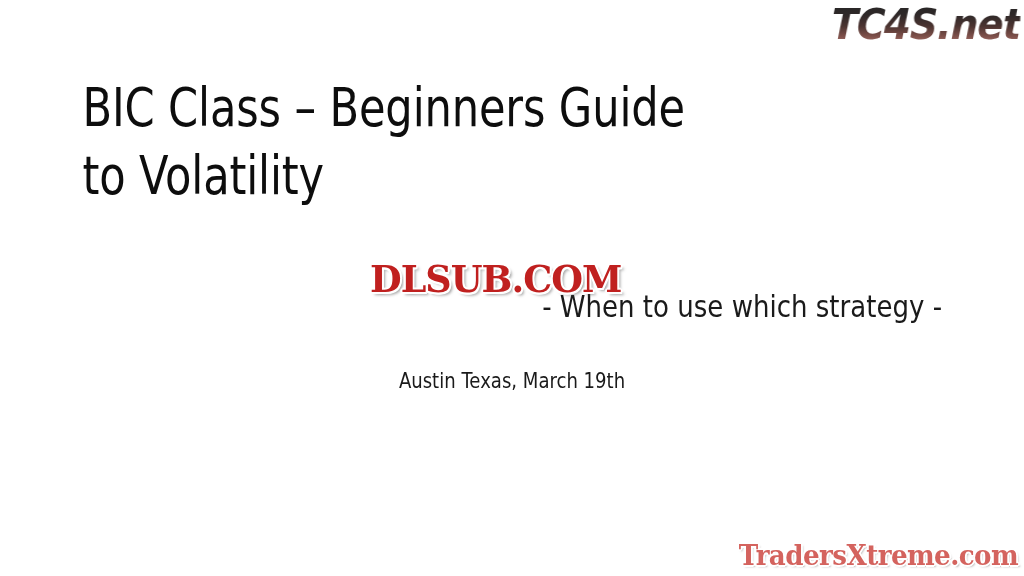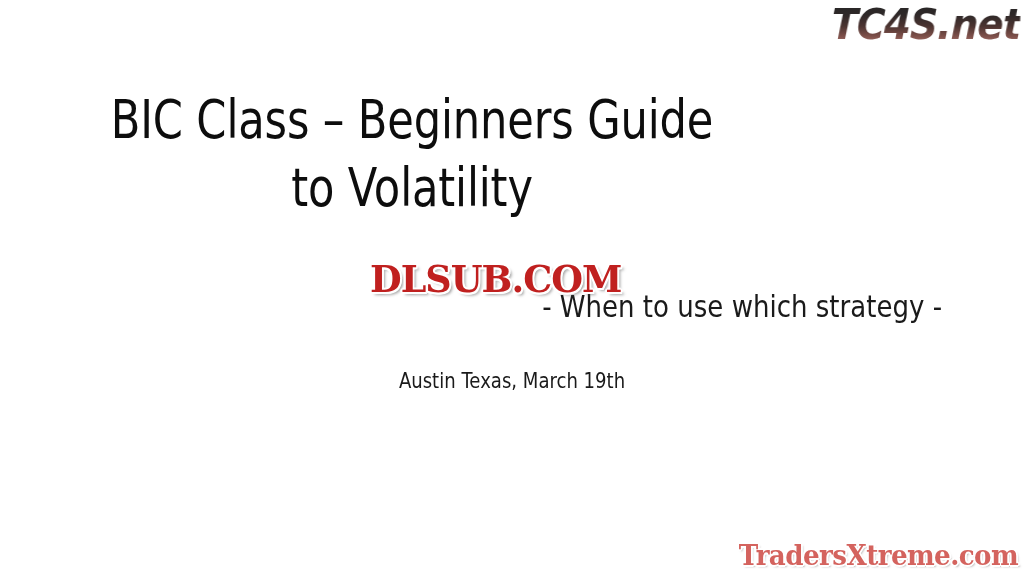--- a/index.html
+++ b/index.html
@@ -15,23 +15,23 @@
     background: #ffffff;
     overflow: hidden;
     font-family: "Liberation Sans", sans-serif;
     -webkit-font-smoothing: antialiased;
   }
 
   
   .title-block {
     position: absolute;
     left: 0;
-    top: 86px;
+    top: 74px;
     width: 824px;
-    text-align: center;
+    text-align: left;
     color: #000000;
   }
 
   .title-line {
     font-family: "DejaVu Sans", sans-serif;
     font-size: 54px;
     font-weight: 400;
     line-height: 68px;
     letter-spacing: -0.2px;
     color: #0d0d0d;

